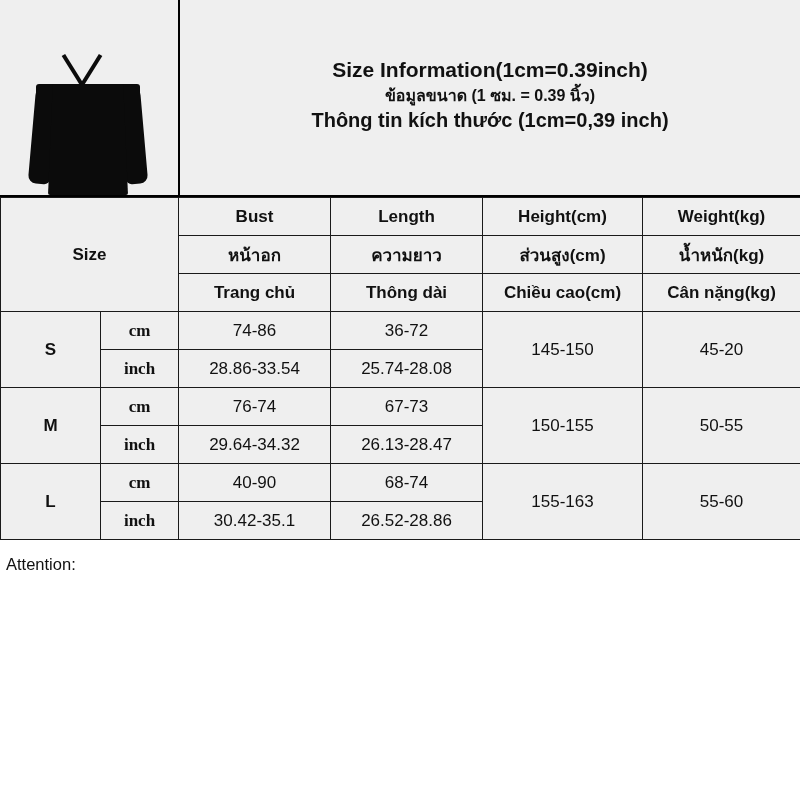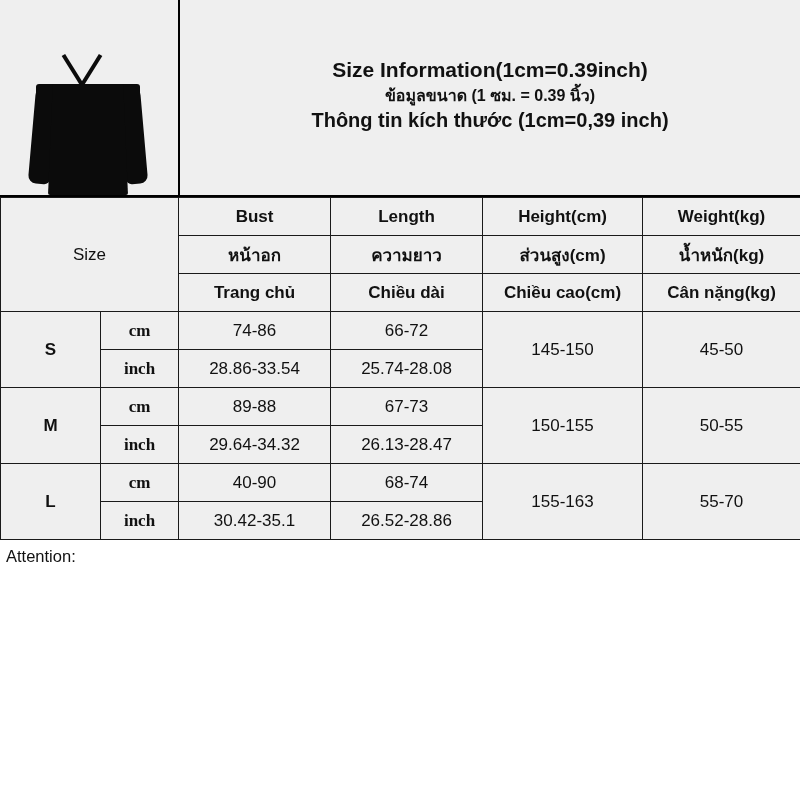--- a/index.html
+++ b/index.html
@@ -164,27 +164,27 @@
   }
   .unit-cell {
     font-weight: bold;
     font-size: 16px;
     font-family: Liberation Serif, serif;
   }
   .val-cell {
     font-size: 17px;
   }
   .hdr-size-label {
-    font-weight: normal;
+    font-weight: bold;
     font-size: 19px;
   }
 
   
   .notes {
-    padding: 6px 6px 0 6px;
+    padding: 14px 6px 0 6px;
     background: #ffffff;
   }
   .notes p {
     margin: 0 0 1px 0;
     font-size: 16.5px;
     line-height: 1.30;
     color: #111;
   }
 
   .bottom-fill {
@@ -235,60 +235,60 @@
         <td class="hdr">Weight(kg)</td>
       </tr>
       <tr>
         <td class="hdr-sub">หน้าอก</td>
         <td class="hdr-sub">ความยาว</td>
         <td class="hdr-sub">ส่วนสูง(cm)</td>
         <td class="hdr-sub">น้ำหนัก(kg)</td>
       </tr>
       <tr>
         <td class="hdr-sub">Trang chủ</td>
-        <td class="hdr-sub">Chiều dài</td>
+        <td class="hdr-sub">Thông dài</td>
         <td class="hdr-sub">Chiều cao(cm)</td>
         <td class="hdr-sub">Cân nặng(kg)</td>
       </tr>
 
       <tr>
         <td class="size-cell" rowspan="2">S</td>
         <td class="unit-cell">cm</td>
         <td class="val-cell">74-86</td>
-        <td class="val-cell">66-72</td>
+        <td class="val-cell">36-72</td>
         <td class="val-cell" rowspan="2">145-150</td>
-        <td class="val-cell" rowspan="2">45-50</td>
+        <td class="val-cell" rowspan="2">45-20</td>
       </tr>
       <tr>
         <td class="unit-cell">inch</td>
         <td class="val-cell">28.86-33.54</td>
         <td class="val-cell">25.74-28.08</td>
       </tr>
 
       <tr>
         <td class="size-cell" rowspan="2">M</td>
         <td class="unit-cell">cm</td>
-        <td class="val-cell">89-88</td>
+        <td class="val-cell">76-74</td>
         <td class="val-cell">67-73</td>
         <td class="val-cell" rowspan="2">150-155</td>
         <td class="val-cell" rowspan="2">50-55</td>
       </tr>
       <tr>
         <td class="unit-cell">inch</td>
         <td class="val-cell">29.64-34.32</td>
         <td class="val-cell">26.13-28.47</td>
       </tr>
 
       <tr>
         <td class="size-cell" rowspan="2">L</td>
         <td class="unit-cell">cm</td>
         <td class="val-cell">40-90</td>
         <td class="val-cell">68-74</td>
         <td class="val-cell" rowspan="2">155-163</td>
-        <td class="val-cell" rowspan="2">55-70</td>
+        <td class="val-cell" rowspan="2">55-60</td>
       </tr>
       <tr>
         <td class="unit-cell">inch</td>
         <td class="val-cell">30.42-35.1</td>
         <td class="val-cell">26.52-28.86</td>
       </tr>
     </tbody>
   </table>
 
   <div class="notes">

